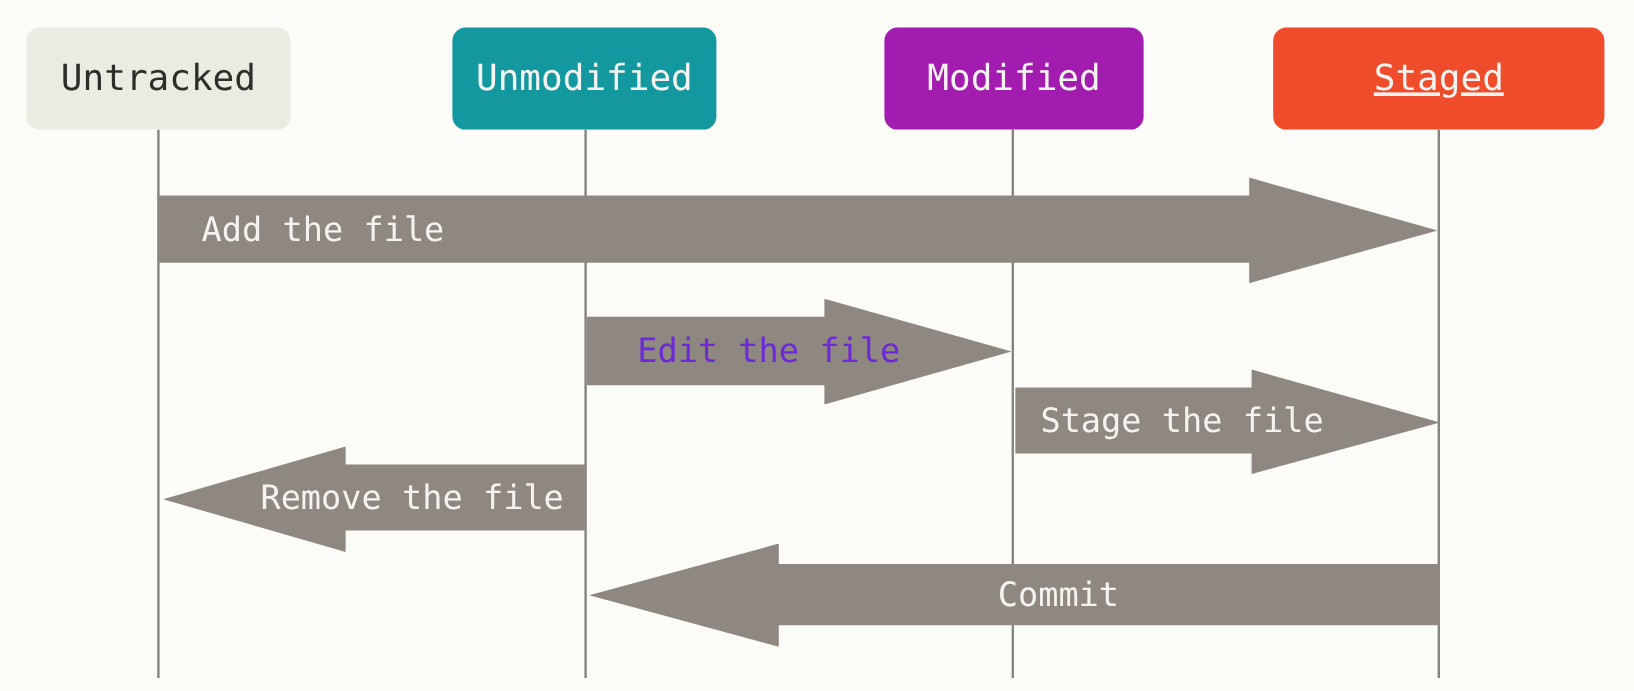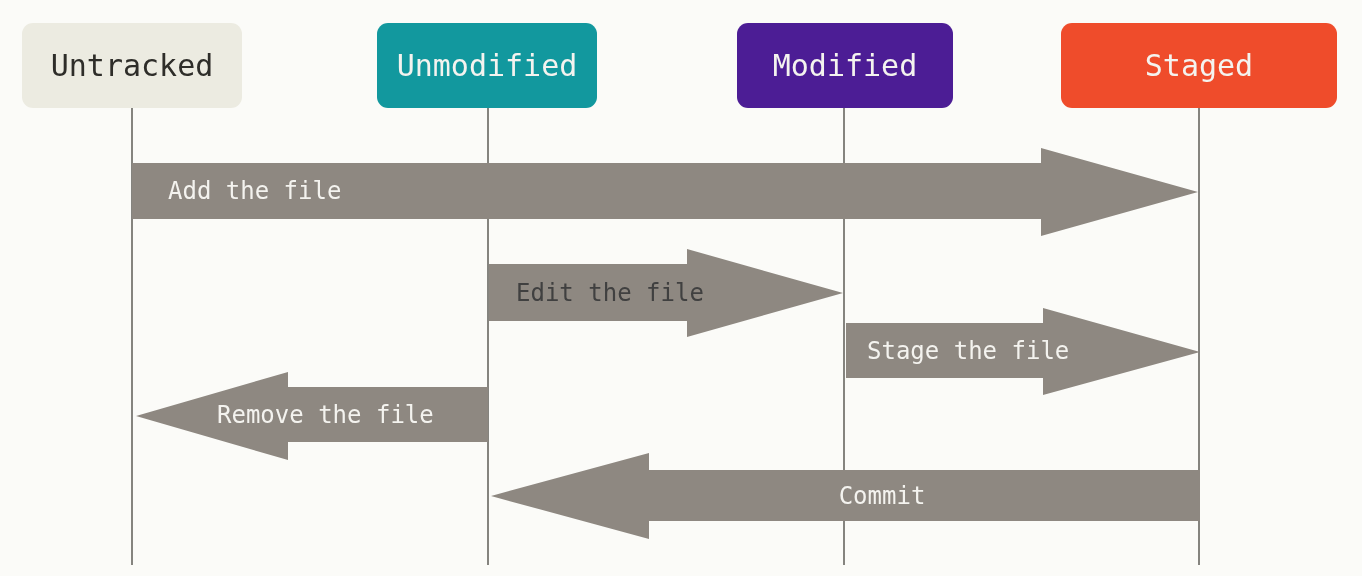--- a/index.html
+++ b/index.html
@@ -42,21 +42,21 @@
   .arrow svg {
     display: block;
     position: absolute;
     left: 0;
     top: 0;
   }
   .arrow-label {
     position: absolute;
     display: flex;
     align-items: center;
-    font-size: 24px;
+    font-size: 28px;
     white-space: nowrap;
     z-index: 4;
   }
   .arrow-label.centered {
     justify-content: center;
   }
 </style>
 </head>
 <body>
 
@@ -71,21 +71,21 @@
     <svg width="1066" height="88" viewBox="0 0 1066 88">
       <polygon points="0,15 909,15 909,0 1066,44 909,88 909,71 0,71" fill="#8E8881"></polygon>
     </svg>
     <span class="arrow-label" style="left: 36px; top: 15px; height: 56px; color: rgb(244, 243, 239);">Add the file</span>
   </div>
 
   <div class="arrow" style="left:489px; top:249px; width:354px; height:88px;">
     <svg width="354" height="88" viewBox="0 0 354 88">
       <polygon points="0,15 198,15 198,0 354,44 198,88 198,72 0,72" fill="#8E8881"></polygon>
     </svg>
-    <span class="arrow-label" style="left: 27px; top: 15px; height: 57px; color: #404040;">Edit the file</span>
+    <span class="arrow-label" style="left: 42px; top: 15px; height: 57px; color: #6d28d9;">Edit the file</span>
   </div>
 
   <div class="arrow" style="left:846px; top:308px; width:354px; height:87px;">
     <svg width="354" height="87" viewBox="0 0 354 87">
       <polygon points="0,15 197,15 197,0 354,44 197,87 197,70 0,70" fill="#8E8881"></polygon>
     </svg>
     <span class="arrow-label" style="left: 21px; top: 15px; height: 55px; color: rgb(244, 243, 239);">Stage the file</span>
   </div>
 
   <div class="arrow" style="left:136px; top:372px; width:352px; height:88px;">
@@ -103,21 +103,21 @@
   </div>
 
   <div class="state-box" style="left: 22px; width: 220px; background-color: rgb(236, 235, 225);">
     <span style="color: rgb(46, 45, 41);">Untracked</span>
   </div>
 
   <div class="state-box" style="left: 377px; width: 220px; background-color: rgb(18, 152, 158);">
     <span style="color: rgb(244, 243, 239);">Unmodified</span>
   </div>
 
-  <div class="state-box" style="left: 737px; width: 216px; background-color: #4c1d95;">
+  <div class="state-box" style="left: 737px; width: 216px; background-color: #a21caf;">
     <span style="color: rgb(244, 243, 239);">Modified</span>
   </div>
 
   <div class="state-box" style="left: 1061px; width: 276px; background-color: rgb(239, 76, 43);">
-    <span style="color: rgb(244, 243, 239);">Staged</span>
+    <span style="color: rgb(244, 243, 239); text-decoration: underline;">Staged</span>
   </div>
 
 </div>
 
 </body></html>

